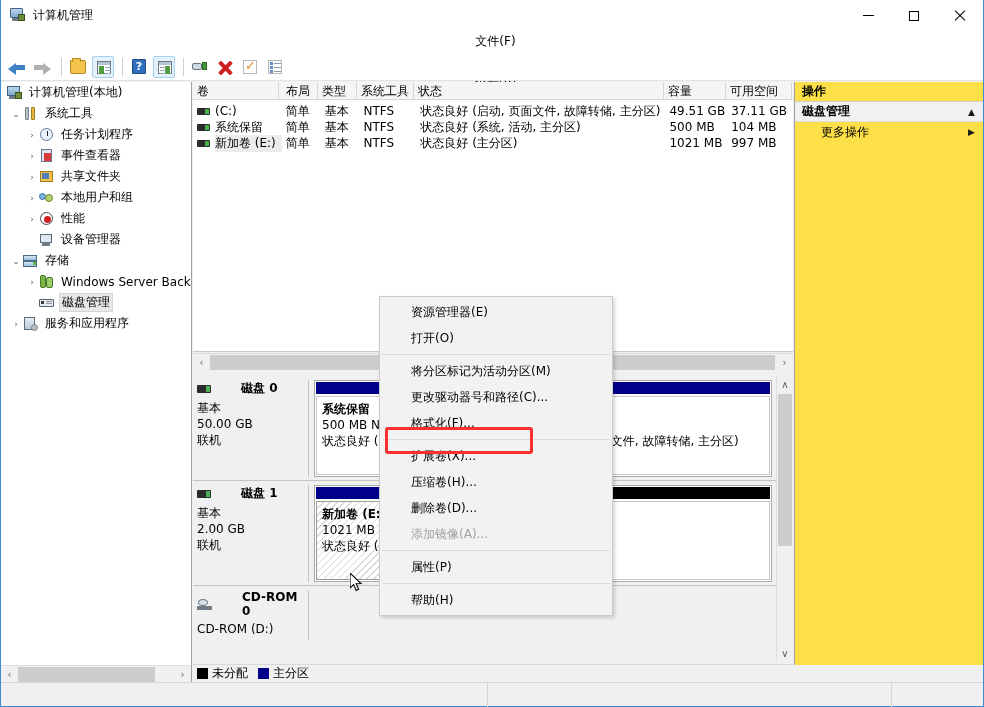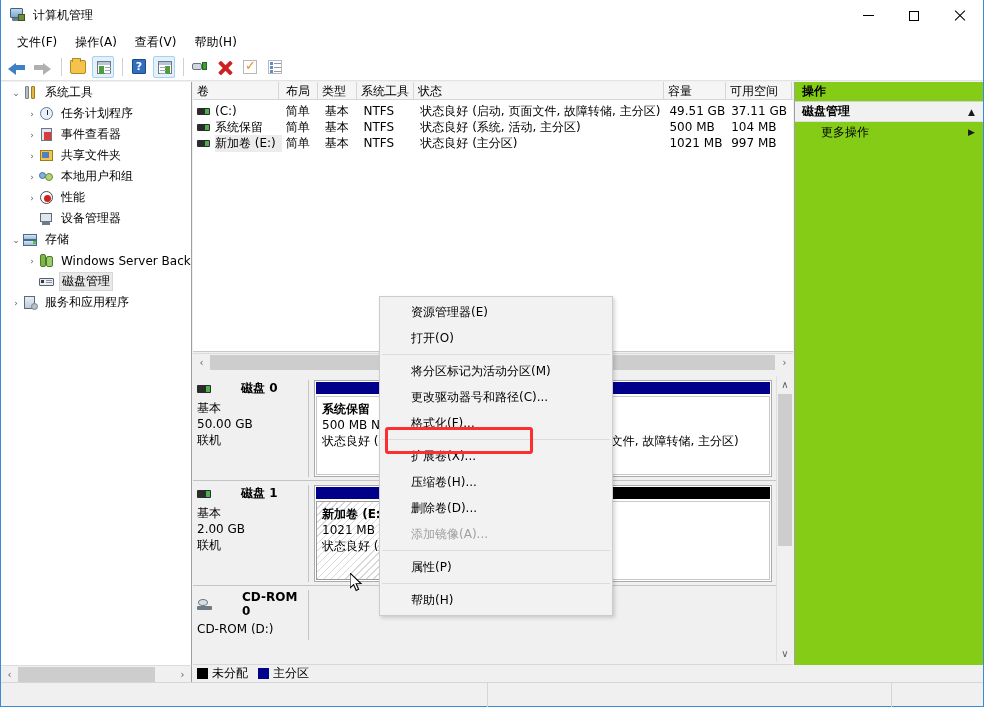--- a/index.html
+++ b/index.html
@@ -54,21 +54,21 @@
   .glyph-close { display:block; width: 12px; height: 12px; position: relative; }
   .glyph-close:before, .glyph-close:after {
     content:""; position:absolute; left: -1px; top: 5px; width: 14px; height: 1px; background: #000;
   }
   .glyph-close:before { transform: rotate(45deg); }
   .glyph-close:after  { transform: rotate(-45deg); }
 
   
   .menubar {
     position: absolute; left: 0; top: 31px; width: 982px; height: 22px;
-    background: #ffffff; display: flex; align-items: center; padding-left: 7px;
+    background: #ffffff; display: flex; align-items: center; padding-left: 7px; flex-direction: column;
   }
   .menuitem { padding: 2px 9px; font-size: 12px; color: #000; }
 
   
   .toolbar {
     position: absolute; left: 0; top: 53px; width: 982px; height: 28px;
     background: #ffffff; border-bottom: 1px solid #e3e3e3;
     display: flex; align-items: center; padding-left: 5px;
   }
   .tbtn { width: 22px; height: 22px; position: relative; margin-right: 3px; display:block; }
@@ -299,21 +299,21 @@
   }
   .lg-item { display:flex; align-items:center; margin-right:10px; }
   .lg-sw { width:11px; height:11px; margin-right:4px; border:1px solid #000; flex:none; }
   .lg-sw.black { background:#000; }
   .lg-sw.blue { background:#00008b; border-color:#00008b; }
   .lg-text { font-size:12px; color:#000; }
 
   
   .act-pane {
     position:absolute; left:793px; top:0; width:189px; height:583px;
-    background:#84cc16; border-left:1px solid #a0a0a0;
+    background:#fde047; border-left:1px solid #a0a0a0;
   }
   .act-head { height:20px; display:flex; align-items:center; padding-left:7px;
     font-size:12px; font-weight:bold; color:#000; border-bottom:1px solid #d0d0d0; }
   .act-sec { height:20px; display:flex; align-items:center; padding-left:7px;
     background:#f1f1f1; border-bottom:1px solid #dedede; position:relative; }
   .act-sec .t { font-size:12px; font-weight:bold; color:#000; }
   .act-sec .chev { position:absolute; right:8px; font-size:9px; color:#1a1a1a; }
   .act-item { height:20px; display:flex; align-items:center; padding-left:26px;
     position:relative; font-size:12px; color:#000; }
   .act-item .chev { position:absolute; right:8px; font-size:9px; color:#1a1a1a; }
@@ -430,20 +430,28 @@
           <span class="d"></span>
           <span class="l"></span>
         </span>
     </span>
   </div>
 
   <div class="panes">
 
     <div class="tree-pane">
 
+      <div class="tree-row" style="padding-left:6px;">
+        <span class="ticon i-computer">
+          <span class="mon"></span>
+            <span class="base"></span>
+            <span class="plug"></span>
+        </span>
+        <span class="tlabel">计算机管理(本地)</span>
+      </div>
 
       <div class="tree-row" style="padding-left:8px;">
         <span class="twist">⌄</span>
         <span class="ticon i-tools">
             <span class="w1"></span>
             <span class="w2"></span>
           </span>
         <span class="tlabel">系统工具</span>
       </div>
 

